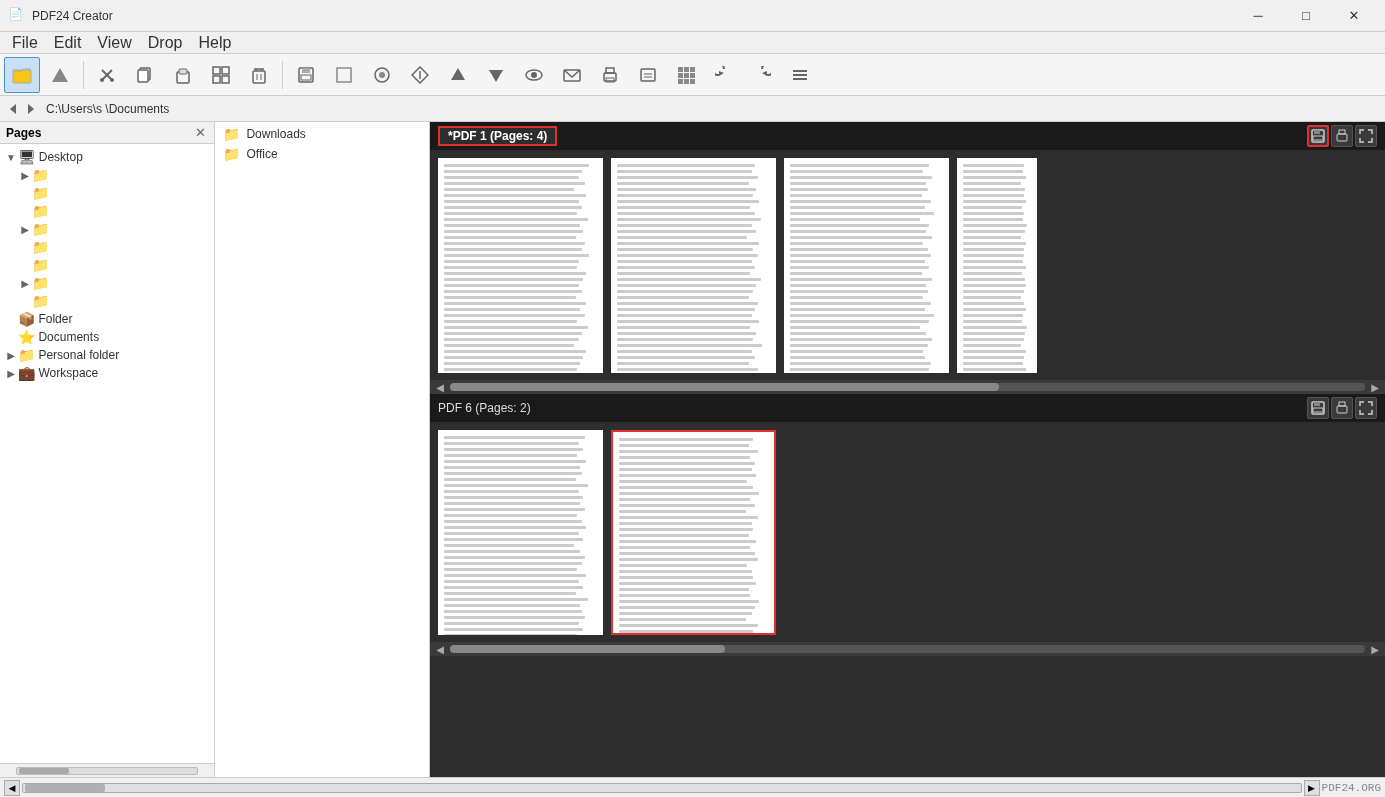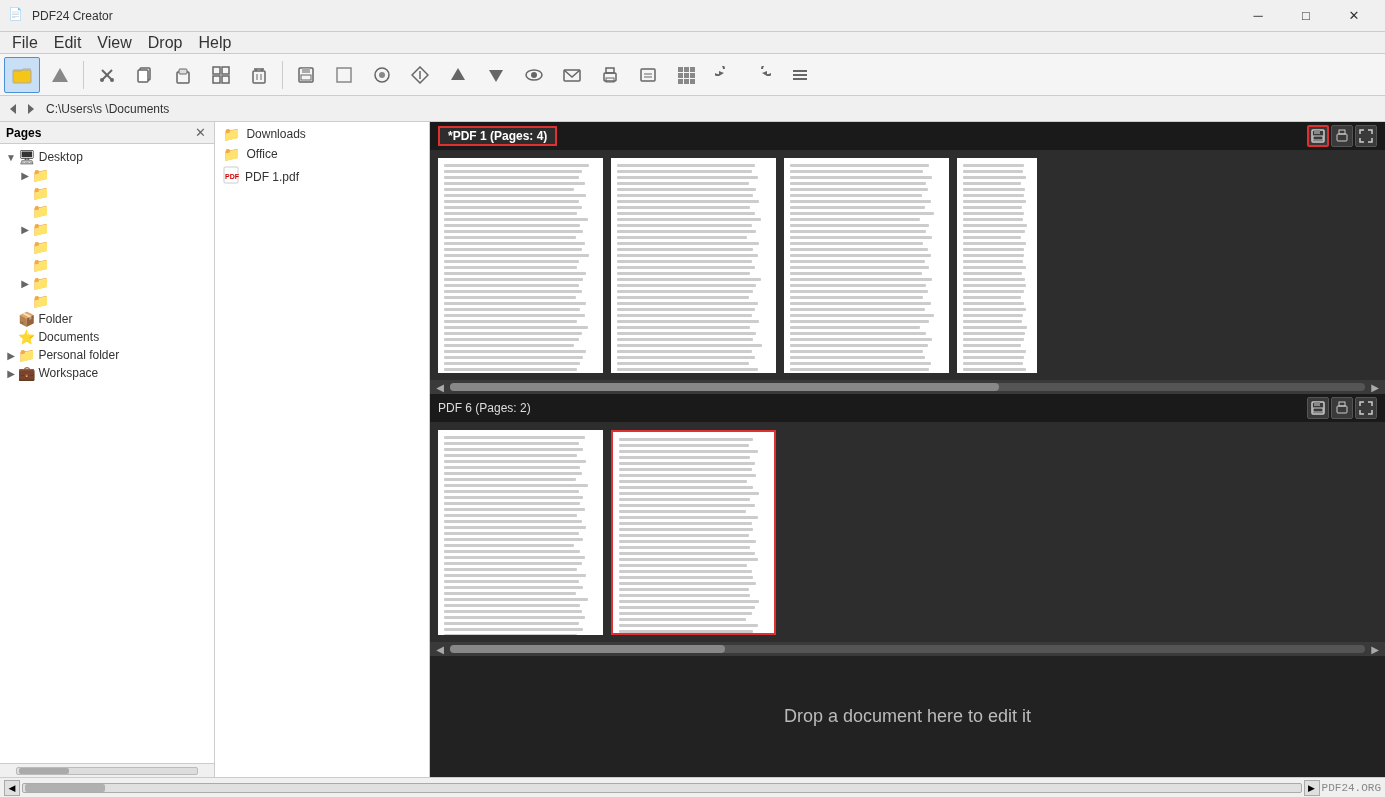--- a/index.html
+++ b/index.html
@@ -607,29 +607,20 @@
   <div class="right-panel">
 
     <div class="file-list-panel">
       <div class="file-item">
         <span class="file-icon">📁</span>
         <span>Downloads</span>
       </div>
       <div class="file-item">
         <span class="file-icon">📁</span>
         <span>Office</span>
-      </div>
-      <div class="file-item">
-        <span class="file-icon" style="color:#c00;">
-          <svg width="16" height="18" viewBox="0 0 16 18">
-              <rect x="1" y="1" width="14" height="16" rx="1" fill="#fff" stroke="#ccc"></rect>
-              <text x="2" y="13" font-size="7" fill="#c00" font-weight="bold">PDF</text>
-            </svg>
-        </span>
-        <span>PDF 1.pdf</span>
       </div>
     </div>
 
     <div class="pdf-viewer">
       <div class="pdf-viewer-inner">
 
         <div class="pdf-doc-block">
           <div class="pdf-doc-header">
             <span class="pdf-title-badge">*PDF 1 (Pages: 4)</span>
             <div class="pdf-doc-controls">
@@ -955,23 +946,20 @@
 
           <div class="pdf-scrollbar-h">
             <span class="pdf-scroll-left">◀</span>
             <div class="pdf-scrollbar-track">
               <div class="pdf-scrollbar-thumb" style="width:30%"></div>
             </div>
             <span class="pdf-scroll-right">▶</span>
           </div>
         </div>
 
-        <div class="drop-zone">
-          <span>Drop a document here to edit it</span>
-        </div>
 
       </div>
     </div>
 
   </div>
 </div>
 
 <div class="bottom-scrollbar">
   <div class="h-scroll-btn">◀</div>
   <div class="h-scroll-track">

